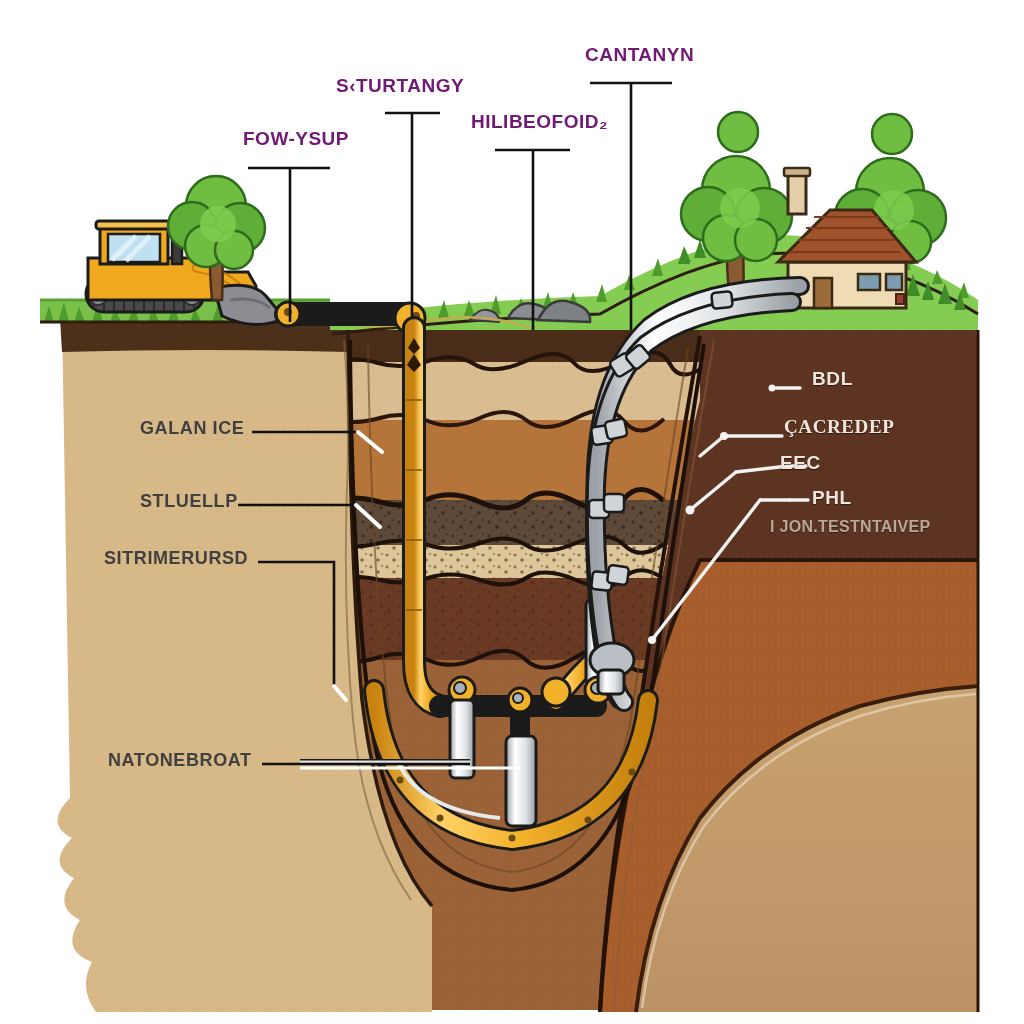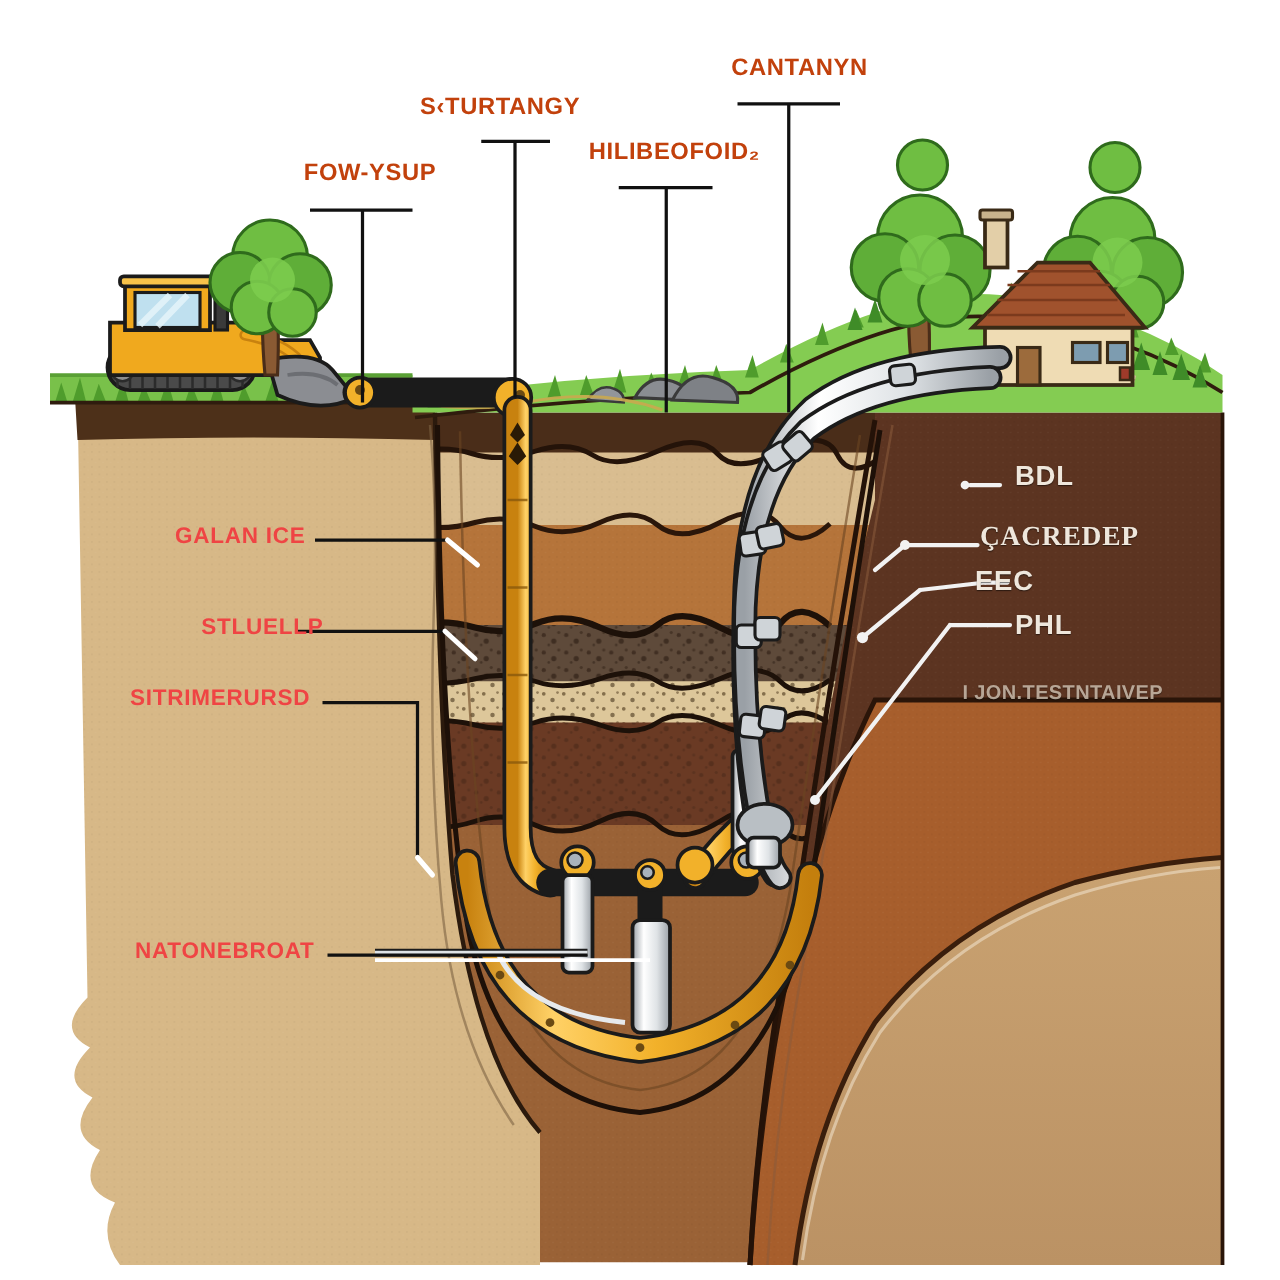--- a/index.html
+++ b/index.html
@@ -3,26 +3,26 @@
 <meta charset="utf-8">
 <style>
   html,body{margin:0;padding:0;background:#ffffff;}
   body{width:1024px;height:1024px;overflow:hidden;
        font-family:"Liberation Sans", sans-serif;}
   #stage{position:relative;width:1024px;height:1024px;background:#ffffff;}
   svg#scene{position:absolute;left:0;top:0;width:1024px;height:1024px;display:block;}
 
   .lbl{position:absolute;font-family:"Liberation Sans", sans-serif;
        font-weight:600;white-space:nowrap;pointer-events:none;}
-  .lbl-top{font-size:19px;color:#c2410c;letter-spacing:.5px;}
-  .lbl-left{font-size:18px;color:#ef4444;letter-spacing:.6px;}
-  .lbl-right{font-size:22px;color:#efe7dc;letter-spacing:.6px;
+  .lbl-top{font-size:19px;color:#701a75;letter-spacing:.5px;}
+  .lbl-left{font-size:18px;color:#404040;letter-spacing:.6px;}
+  .lbl-right{font-size:19px;color:#efe7dc;letter-spacing:.6px;
              text-shadow:0 1px 1px rgba(0,0,0,.55);}
   .lbl-right.faint{color:#cfc3b4;opacity:.88;font-size:17px;}
-  .lbl-right.tiny{font-size:16px;opacity:.8;letter-spacing:.3px;margin-top:28px;}
+  .lbl-right.tiny{font-size:16px;opacity:.8;letter-spacing:.3px;}
 </style>
 </head>
 <body>
 
 <div id="stage">
 
   <svg id="scene" viewBox="0 0 1024 1024">
     <defs>
       <clipPath id="clipLeftBlock">
         <path d="M60 316 H345 V360 Q345 560 360 700 Q378 840 430 900 L430 1010
@@ -386,21 +386,21 @@
     </g>
 
   </svg>
 
   <div class="lbl lbl-top" style="left:243px;top:128px;">FOW-YSUP</div>
   <div class="lbl lbl-top" style="left:336px;top:75px;">S‹TURTANGY</div>
   <div class="lbl lbl-top" style="left:471px;top:111px;">HILIΒEOFOID₂</div>
   <div class="lbl lbl-top" style="left:585px;top:44px;">CANTANYN</div>
 
   <div class="lbl lbl-left" style="left:140px;top:418px;">GALAN ICE</div>
-  <div class="lbl lbl-left" style="left:140px;top:491px;margin-left:21px;">STLUELLP</div>
+  <div class="lbl lbl-left" style="left:140px;top:491px;">STLUELLP</div>
   <div class="lbl lbl-left" style="left:104px;top:548px;">SITRIMERURSD</div>
   <div class="lbl lbl-left" style="left:108px;top:750px;">NATONEBROAT</div>
 
   <div class="lbl lbl-right" style="left:812px;top:368px;">BDL</div>
   <div class="lbl lbl-right" style="left:784px;top:416px;font-family:Liberation Serif, serif;">ÇACREDEP</div>
   <div class="lbl lbl-right" style="left:780px;top:452px;">EEC</div>
   <div class="lbl lbl-right" style="left:812px;top:487px;">PHL</div>
   <div class="lbl lbl-right faint tiny" style="left:770px;top:518px;">I JON.TESTNTAIVEP</div>
 
 </div>

